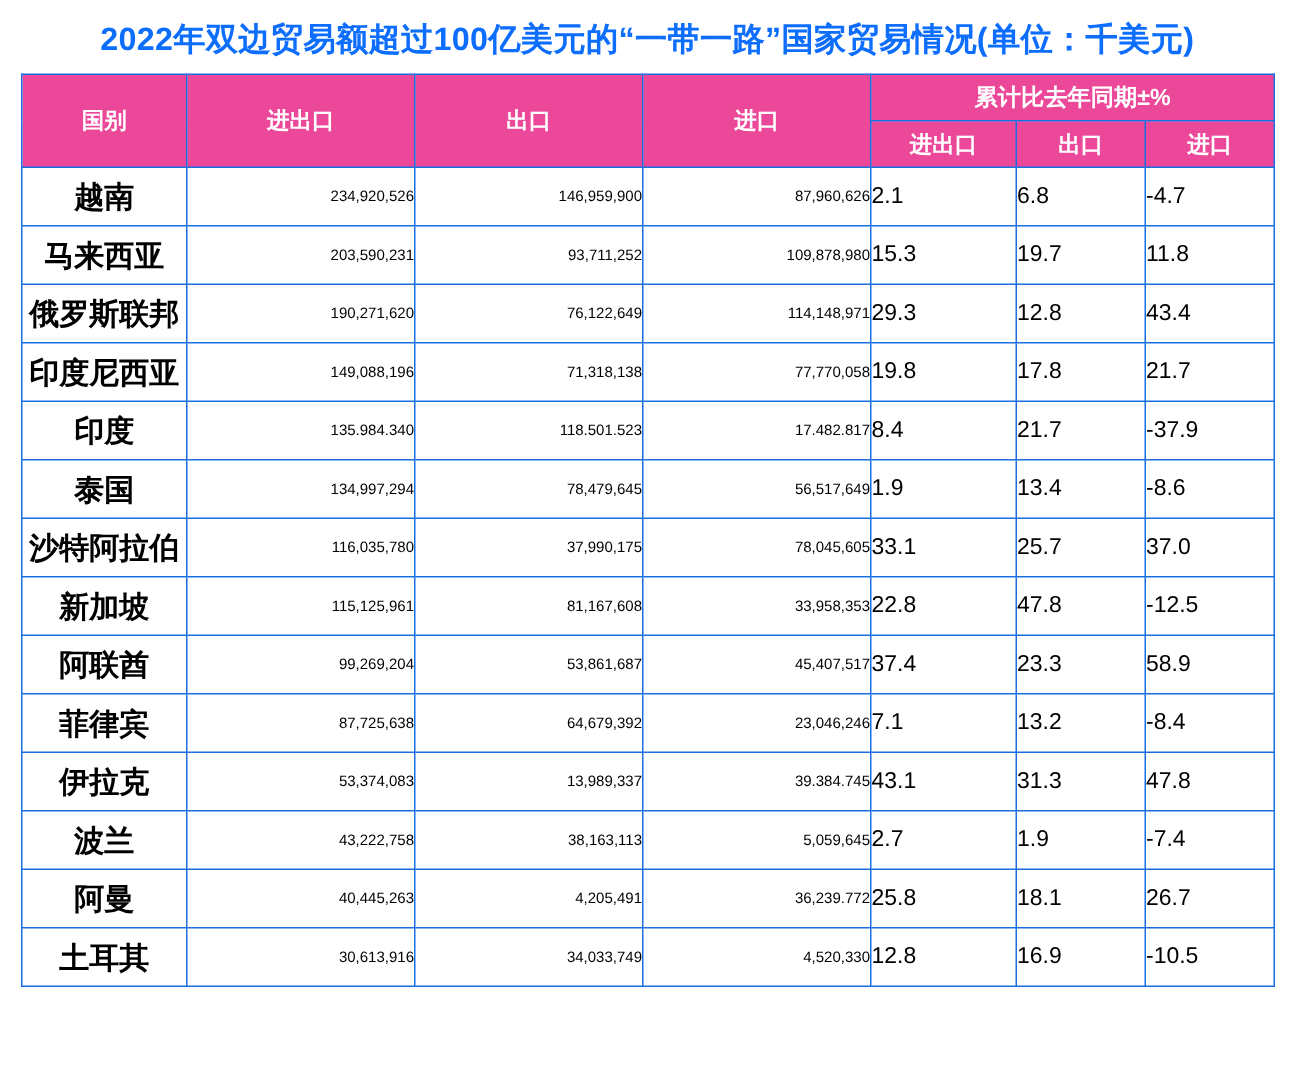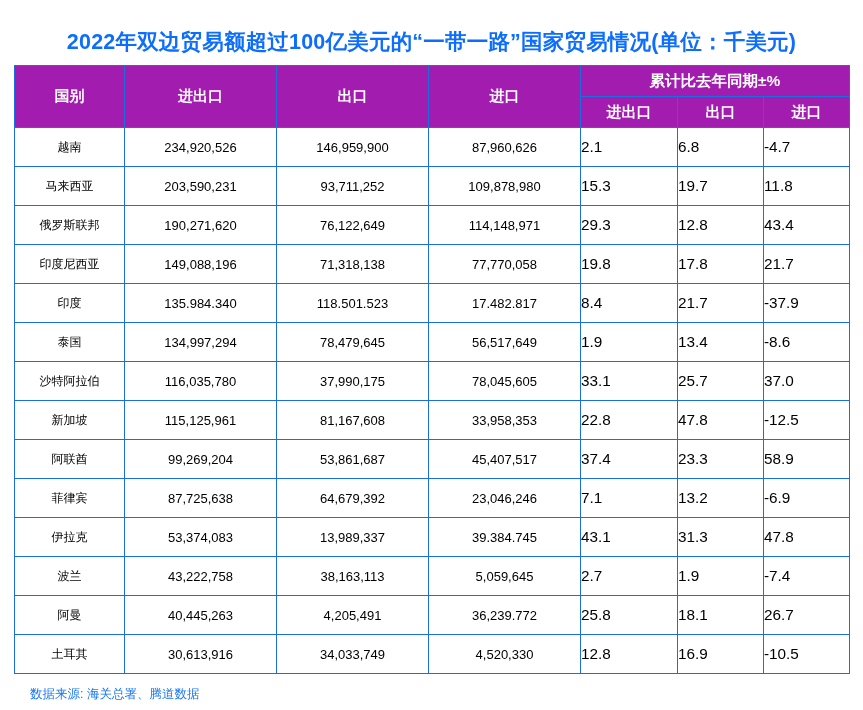--- a/index.html
+++ b/index.html
@@ -11,21 +11,21 @@
     height: 710px;
     background: #ffffff;
     font-family: "Liberation Sans", "DejaVu Sans", sans-serif;
     overflow: hidden;
   }
   .page {
     position: relative;
     width: 863px;
     height: 710px;
     box-sizing: border-box;
-    padding: 16px 14px;
+    padding: 0 14px;
   }
   .title {
     color: #0d6efd;
     font-size: 21.5px;
     font-weight: bold;
     text-align: center;
     letter-spacing: 0.2px;
     padding: 11px 0 9px 0;
     white-space: nowrap;
   }
@@ -34,21 +34,21 @@
     border-collapse: collapse;
     table-layout: fixed;
     border: 1px solid #1563d6;
   }
   table.trade td, table.trade th {
     border: 1px solid #1a6ee0;
     padding: 0;
     margin: 0;
   }
   thead th {
-    background: #a21caf;
+    background: #ec4899;
     color: #ffffff;
     font-size: 16px;
     font-weight: bold;
     height: 30px;
   }
   th.country-head {
     height: 60px;
     font-size: 15px;
   }
   th.grp-head {
@@ -61,27 +61,27 @@
     font-size: 15px;
   }
   tbody td {
     height: 38px;
     font-size: 15.3px;
     color: #000000;
     background: #ffffff;
     text-align: center;
   }
   td.country {
-    font-weight: normal;
-    font-size: 12px;
+    font-weight: bold;
+    font-size: 20px;
     text-align: center;
   }
   td.num {
-    text-align: center;
-    font-size: 13px;
+    text-align: right;
+    font-size: 10px;
   }
   td.pct {
     text-align: left;
     padding-right: 14px;
     font-size: 15.3px;
   }
   .footer {
     color: #1877f2;
     font-size: 12.5px;
     padding: 12px 0 0 16px;
@@ -208,21 +208,21 @@
         <td class="pct">23.3</td>
         <td class="pct">58.9</td>
       </tr>
       <tr>
         <td class="country">菲律宾</td>
         <td class="num">87,725,638</td>
         <td class="num">64,679,392</td>
         <td class="num">23,046,246</td>
         <td class="pct">7.1</td>
         <td class="pct">13.2</td>
-        <td class="pct">-6.9</td>
+        <td class="pct">-8.4</td>
       </tr>
       <tr>
         <td class="country">伊拉克</td>
         <td class="num">53,374,083</td>
         <td class="num">13,989,337</td>
         <td class="num">39.384.745</td>
         <td class="pct">43.1</td>
         <td class="pct">31.3</td>
         <td class="pct">47.8</td>
       </tr>
@@ -249,15 +249,14 @@
         <td class="num">30,613,916</td>
         <td class="num">34,033,749</td>
         <td class="num">4,520,330</td>
         <td class="pct">12.8</td>
         <td class="pct">16.9</td>
         <td class="pct">-10.5</td>
       </tr>
     </tbody>
   </table>
 
-  <div class="footer">数据来源: 海关总署、腾道数据</div>
 
 </div>
 
 </body></html>

